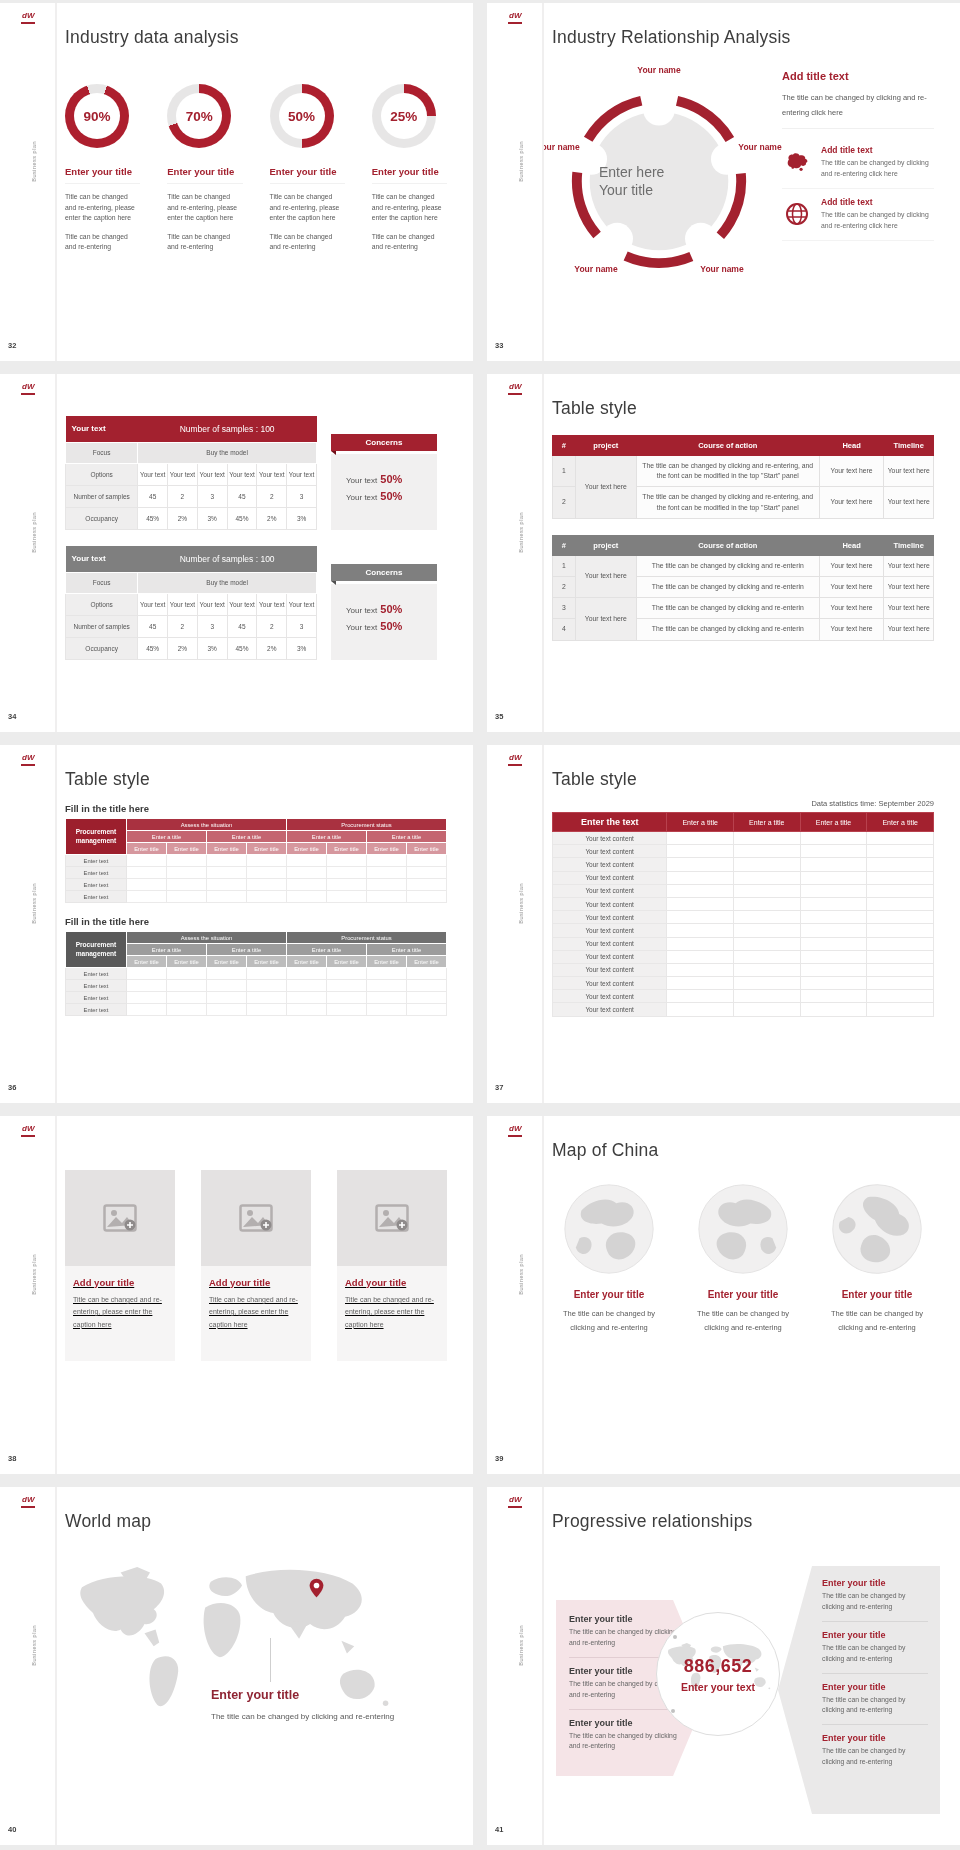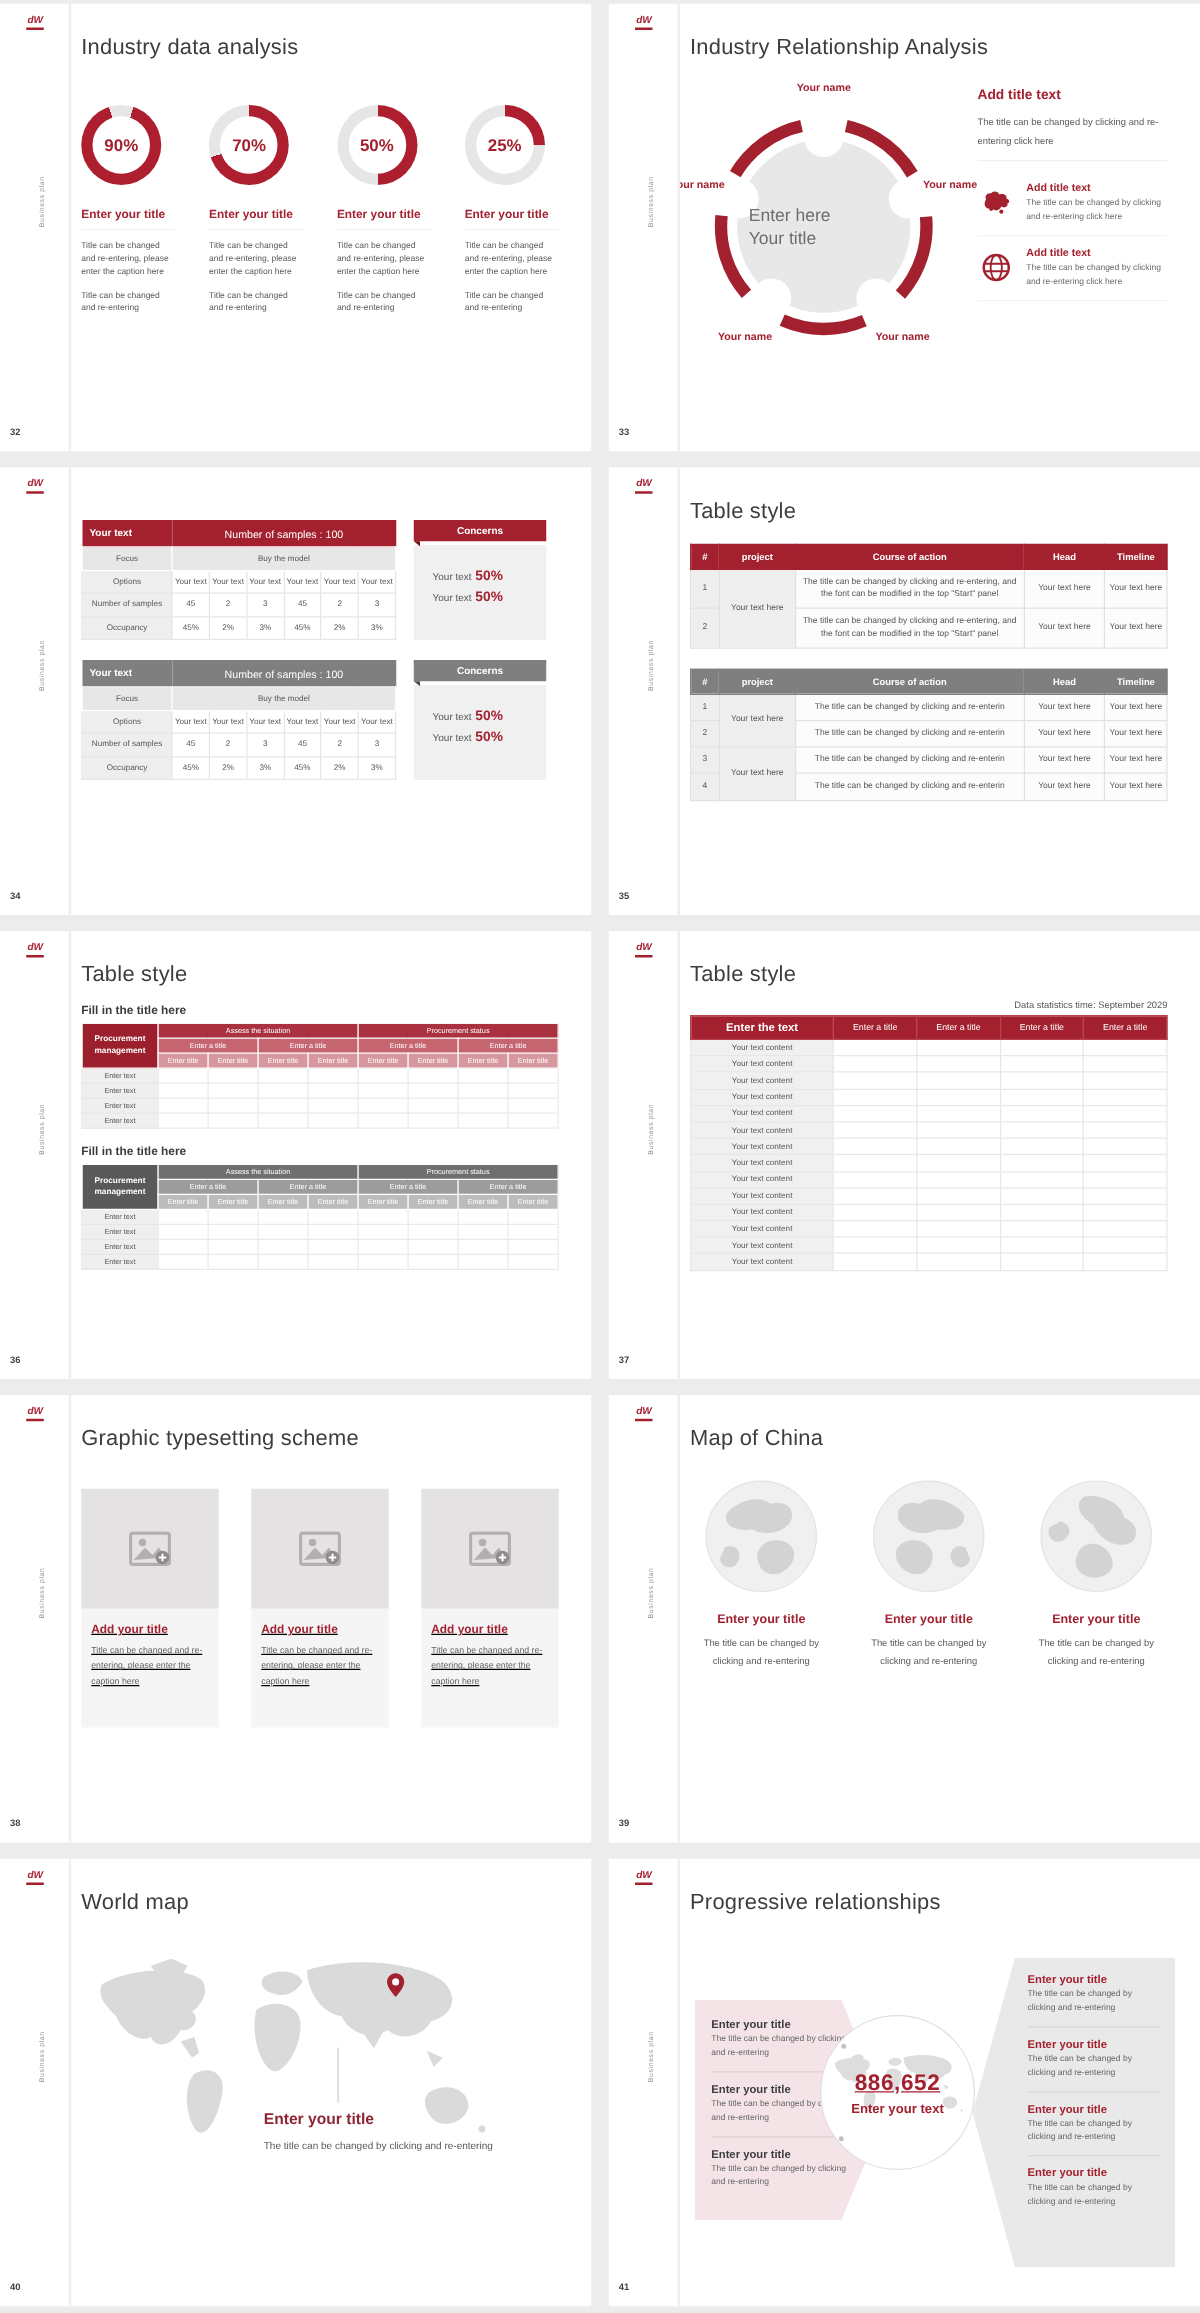--- a/index.html
+++ b/index.html
@@ -43,21 +43,21 @@
   .s34-grid{display:grid;grid-template-columns:252px 106px;column-gap:14px;row-gap:16px;margin-top:18px;}
   table.t34{width:100%;border-collapse:collapse;font-size:6.5px;color:#555;text-align:center;table-layout:fixed;}
   .t34 td{border:1px solid #e6e5e5;padding:2.5px 1px;background:#fff;}
   .t34 tr.hrow td{border:none;}
   .t34.red tr.hrow td{background:#a3212f;color:#fff;}
   .t34.gray tr.hrow td{background:#7f7f7f;color:#fff;}
   .t34 .hl{font-weight:bold;font-size:8px;text-align:left;padding-left:6px;}
   .t34 .hi{font-size:8.5px;}
   .t34 tr.frow td{background:#e8e7e7;border-color:#fff;}
   .t34 .lbl{background:#efeeee;}
-  .concern{margin-top:0;}
+  .concern{margin-top:18px;}
   .concern .cb{position:relative;color:#fff;font-weight:bold;font-size:8px;text-align:center;padding:4px 0;}
   .concern.red .cb{background:#a3212f;}
   .concern.gray .cb{background:#7f7f7f;}
   .concern .cb::after{content:"";position:absolute;top:100%;left:0;width:0;height:0;border-top:4px solid #701019;border-left:5px solid transparent;}
   .concern.gray .cb::after{border-top-color:#4f4f4f;}
   .cbox{background:#f1f0f0;margin-top:3px;padding:14px 0 14px 15px;min-height:48px;}
   .cline{font-size:8px;color:#555;margin:5px 0;}
   .cline b{color:#a3212f;font-size:11px;margin-left:3px;}
   
   table.t35{width:100%;border-collapse:collapse;font-size:6.8px;color:#555;text-align:center;margin-top:16px;}
@@ -112,21 +112,21 @@
   .p-left .pitem+.pitem{border-top:1px solid #e2cdd2;}
   .p-right .pitem{margin:0 12px 0 44px;}
   .p-right .pitem+.pitem{border-top:1px solid #d7d6d6;}
   .ptitle{font-size:9px;font-weight:bold;margin:0 0 3px;}
   .p-left .ptitle{color:#3d3d3d;}
   .p-right .ptitle{color:#a3212f;}
   .pcap{font-size:6.8px;color:#666;line-height:1.6;margin:0;}
   .circle{position:absolute;left:104px;top:76px;width:122px;height:122px;background:#fff;border:1px solid #dedede;border-radius:50%;z-index:2;overflow:hidden;}
   .circle .c-map{position:absolute;left:6px;top:26px;width:110px;height:62px;fill:#c7c6c6;opacity:.6;}
   .circle .ctexts{position:absolute;inset:0;display:flex;flex-direction:column;align-items:center;justify-content:center;z-index:2;}
-  .stat{font-size:18px;font-weight:bold;color:#a3212f;letter-spacing:.5px;text-decoration:underline;}
+  .stat{font-size:18px;font-weight:bold;color:#a3212f;letter-spacing:.5px;}
   .stat-label{font-size:10.5px;font-weight:bold;color:#a3212f;margin-top:4px;}
   .dot1,.dot2{position:absolute;width:4px;height:4px;border-radius:50%;background:#c2c2c2;z-index:3;}
   .dot1{left:16px;top:22px;}.dot2{left:14px;top:96px;}
 </style>
 </head>
 <body>
 
 <svg width="0" height="0" style="position:absolute">
   <defs>
     <symbol id="worldmap" viewBox="0 0 360 200">
@@ -760,21 +760,20 @@
     </div>
   </div>
 
   <div class="slide">
     <div class="side">
       <div class="logo">dW</div>
       <div class="vtext">Business plan</div>
       <div class="pagenum">38</div>
     </div>
     <div class="content">
-      <h1 class="stitle">Graphic typesetting scheme</h1>
       <div class="cards">
         <div>
           <div class="imgbox">
             <svg width="34" height="28" viewBox="0 0 34 28">
                 <rect x="1.5" y="1.5" width="31" height="25" rx="2" fill="none" stroke="#b3afaf" stroke-width="2.5"></rect>
                 <circle cx="11" cy="9" r="3" fill="#b3afaf"></circle>
                 <path d="M4,23 L13,13 L19,19 L24,13 L30,21 Z" fill="#b3afaf"></path>
                 <circle cx="27" cy="21" r="5.5" fill="#8f8b8b"></circle>
                 <path d="M27,18 V24 M24,21 H30" stroke="#fff" stroke-width="1.6"></path>
               </svg>

